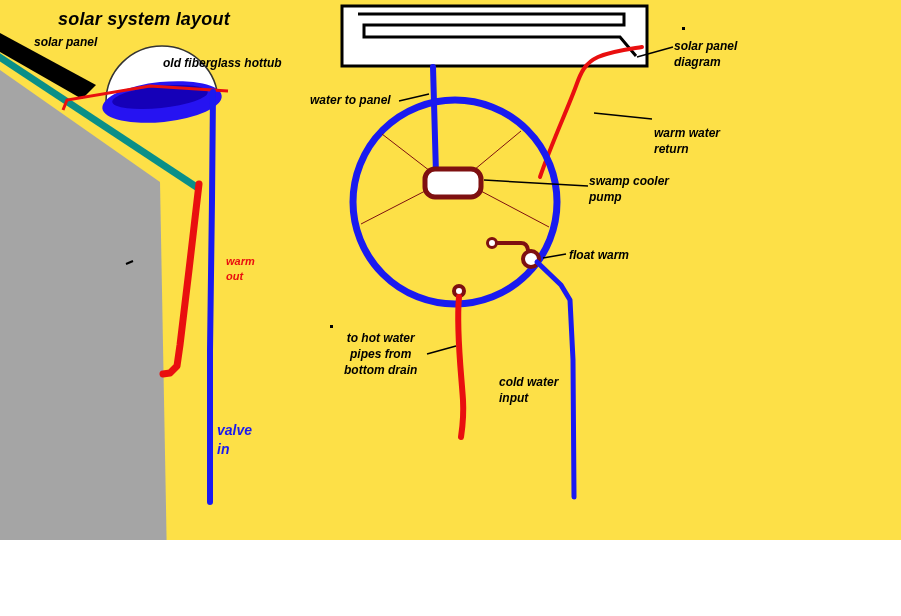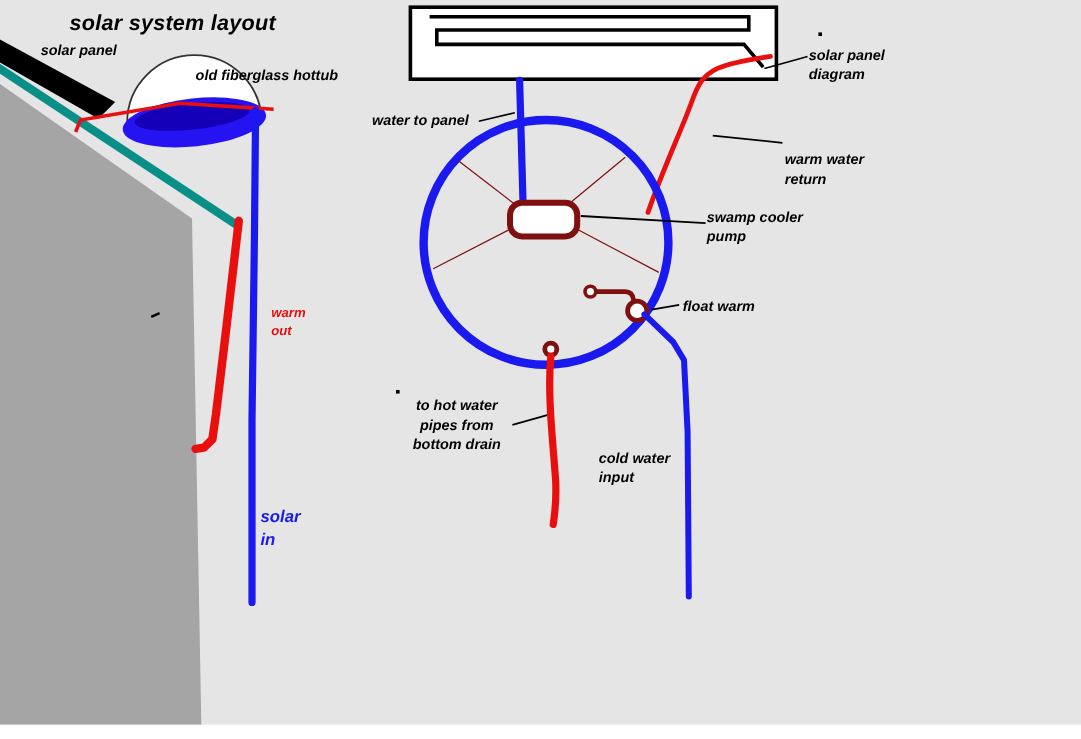--- a/index.html
+++ b/index.html
@@ -2,21 +2,21 @@
 <html style="--hot-pipe: #e90f0f; --cold-pipe: #1a1af0; --pump-valve: #7e1010; --wall: #a5a5a5; --roof: #0a8f88; --hottub-fill: #2613f2; --hottub-top: #1500b8; --ink: #000000;"><head>
 <meta charset="utf-8">
 <style>
   :root{
     --hot-pipe:#e90f0f; --cold-pipe:#1a1af0; --pump-valve:#7e1010;
     --wall:#a5a5a5; --roof:#0a8f88; --hottub-fill:#2613f2; --hottub-top:#1500b8;
     --ink:#000000;
   }
   html,body{margin:0;padding:0;background:#ffffff;}
   .stage{
-    position:relative;width:901px;height:604px;background:#e5e5e5;overflow:hidden;
+    position:relative;width:901px;height:540px;background:#fde047;overflow:hidden;
     font-family:"Liberation Sans",sans-serif;
   }
   .stage svg{position:absolute;left:0;top:0;}
   .hot{stroke:var(--hot-pipe);}
   .cold{stroke:var(--cold-pipe);}
   .maroon{stroke:var(--pump-valve);}
   .ink{stroke:var(--ink);}
   .wall-fill{fill:var(--wall);}
   .tub-fill{fill:var(--hottub-fill);}
   .tub-top-fill{fill:var(--hottub-top);}
@@ -104,20 +104,20 @@
   <div class="label lbl-water-to-panel">water to panel</div>
   <div class="label lbl-panel-diagram">solar panel
 diagram</div>
   <div class="label lbl-warm-return">warm water
 return</div>
   <div class="label lbl-pump">swamp cooler
 pump</div>
   <div class="label lbl-float-valve">float warm</div>
   <div class="label lbl-warm-out">warm
 out</div>
-  <div class="label lbl-cold-in">solar
+  <div class="label lbl-cold-in">valve
 in</div>
   <div class="label lbl-bottom-drain">to hot water
 pipes from
 bottom drain</div>
   <div class="label lbl-cold-input">cold water
 input</div>
 </div>
 
 </body></html>

